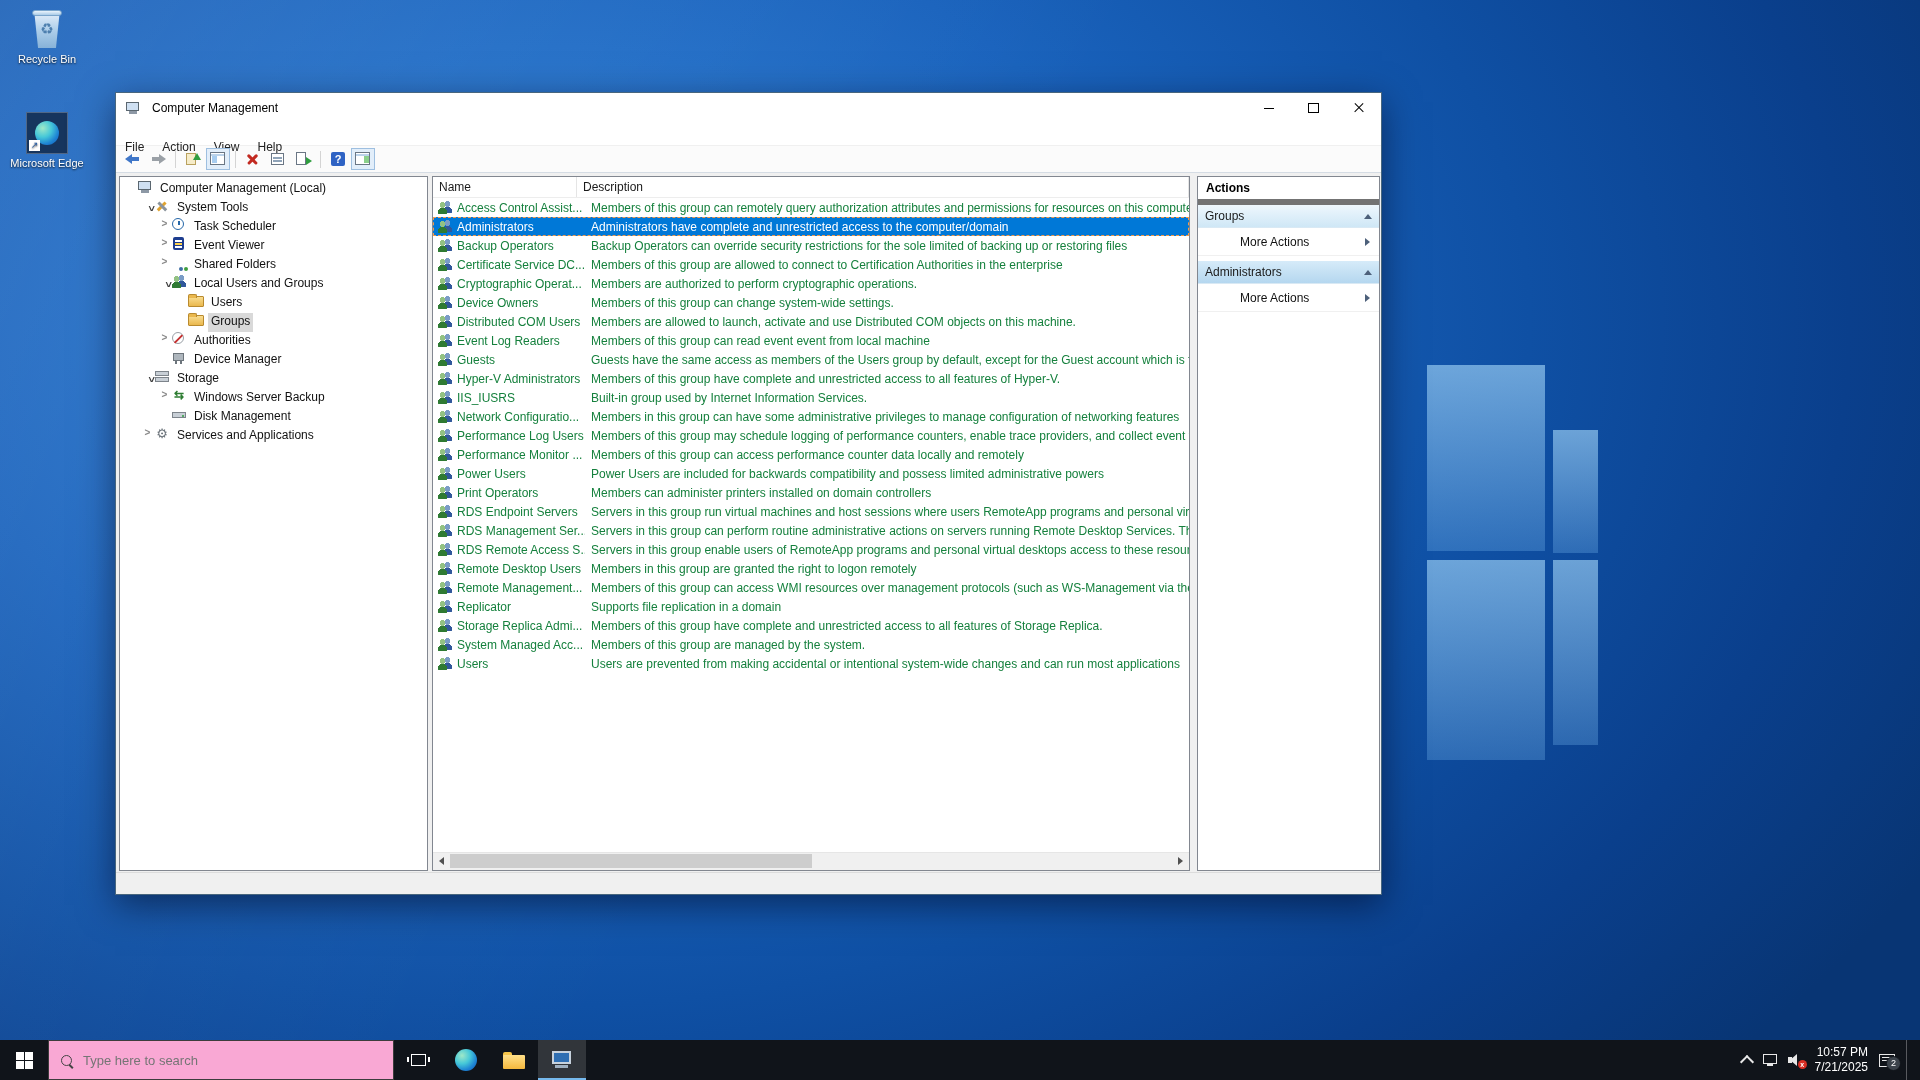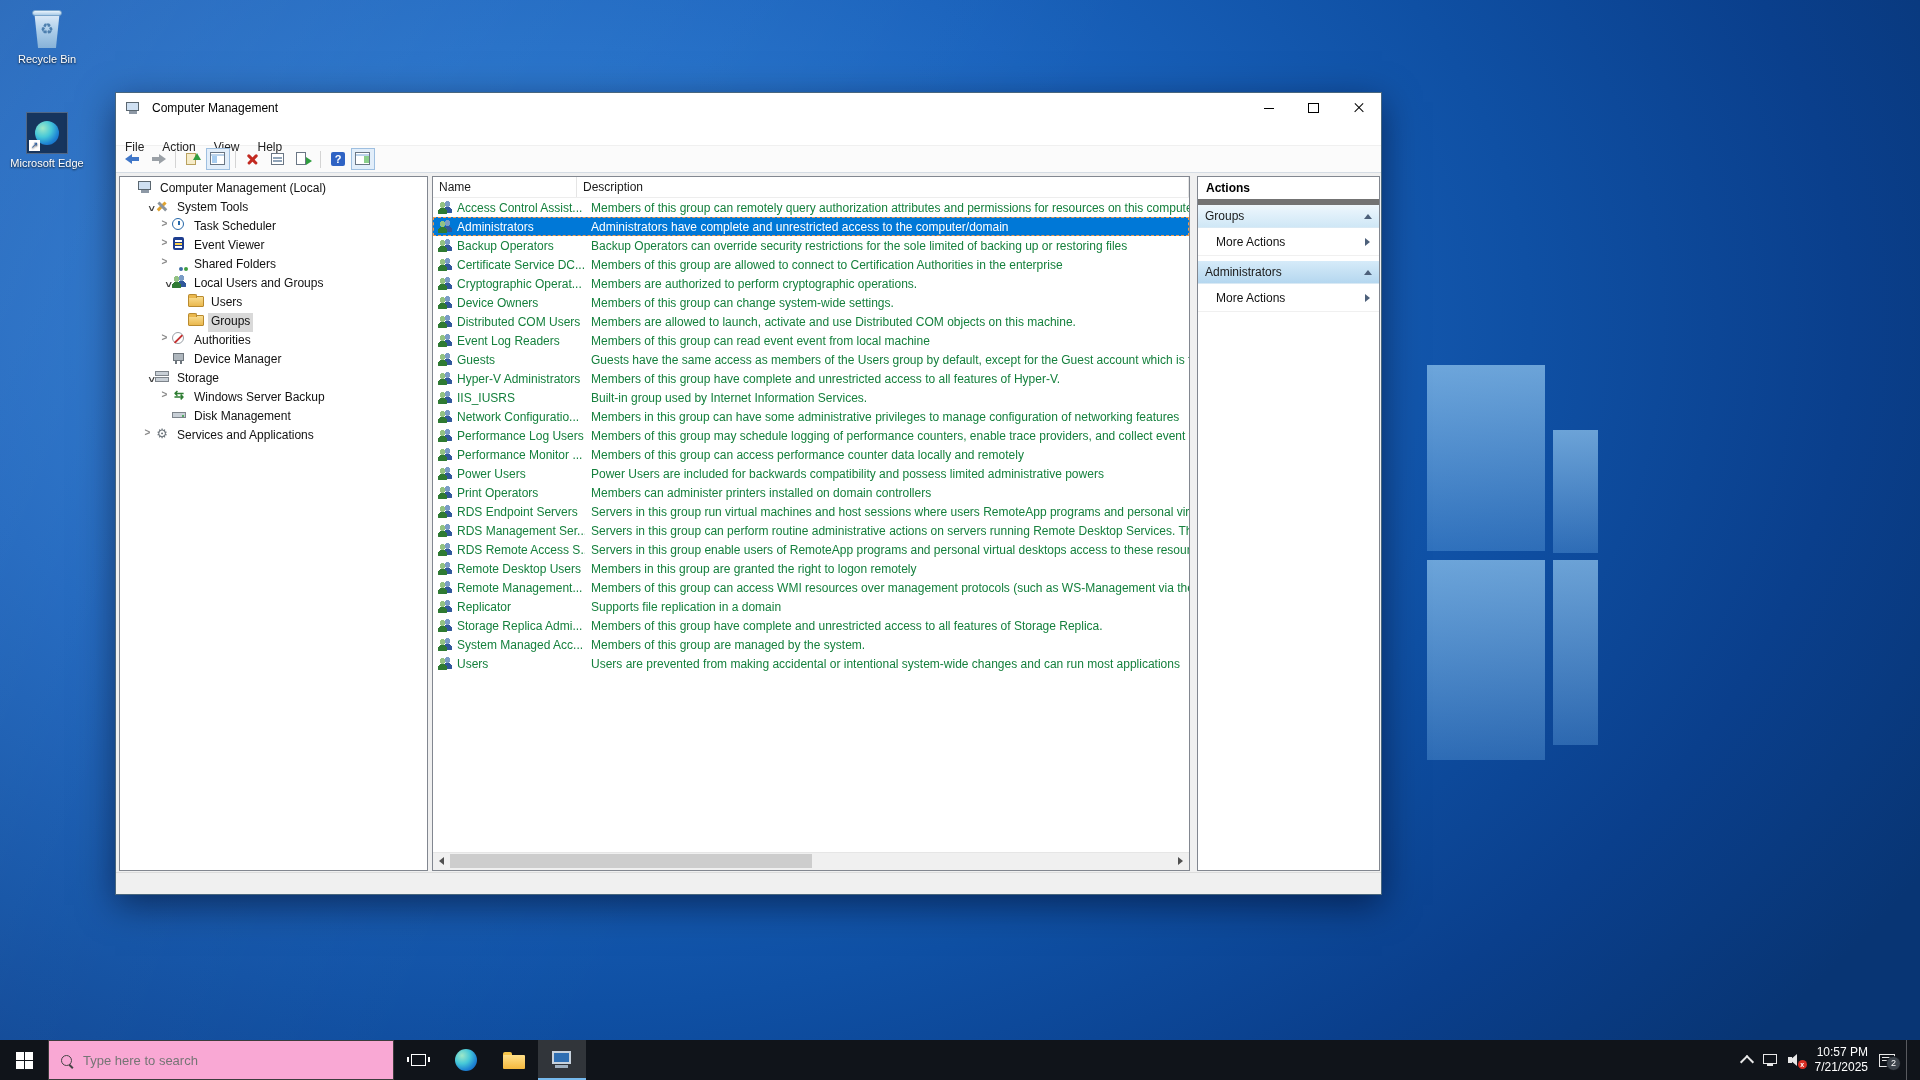--- a/index.html
+++ b/index.html
@@ -161,21 +161,21 @@
   .tri-r{border-left:5px solid #505050;border-top:4px solid transparent;border-bottom:4px solid transparent;}
   .sthumb{position:absolute;left:17px;top:1px;height:14px;width:362px;background:#cdcdcd;}
 
   
   .actions-title{height:22px;line-height:22px;font-weight:bold;font-size:12px;padding-left:8px;
     border-bottom:6px solid #737373;color:#000;}
   .abar{height:22px;display:flex;align-items:center;padding:0 7px;font-size:12px;color:#1a1a1a;
     background:linear-gradient(#eef7fd,#cfe7f6);border-bottom:1px solid #d9e9f4;}
   .abar.sel{background:linear-gradient(#d6ebf9,#b5d7ef);}
   .abar .cap{margin-left:auto;border-bottom:5px solid #4d607a;border-left:4px solid transparent;border-right:4px solid transparent;}
-  .aitem{height:27px;display:flex;align-items:center;padding-left:18px;font-size:12px;color:#111;
+  .aitem{height:27px;display:flex;align-items:center;padding-left:42px;font-size:12px;color:#111;
     position:relative;border-bottom:1px solid #f0f0f0;}
   .aitem .go{position:absolute;right:9px;border-left:5px solid #4d607a;border-top:4px solid transparent;border-bottom:4px solid transparent;}
   .agap{height:5px;}
 
   
   #taskbar{position:absolute;left:0;bottom:0;width:1920px;height:40px;background:#10141a;
     display:flex;align-items:stretch;color:#fff;z-index:10;}
   .tb-btn{width:48px;display:flex;align-items:center;justify-content:center;position:relative;flex:none;}
   .tb-btn.active{background:rgba(255,255,255,.14);}
   .tb-btn.active::after{content:"";position:absolute;left:0;right:0;bottom:0;height:2px;background:#76b9ed;}

